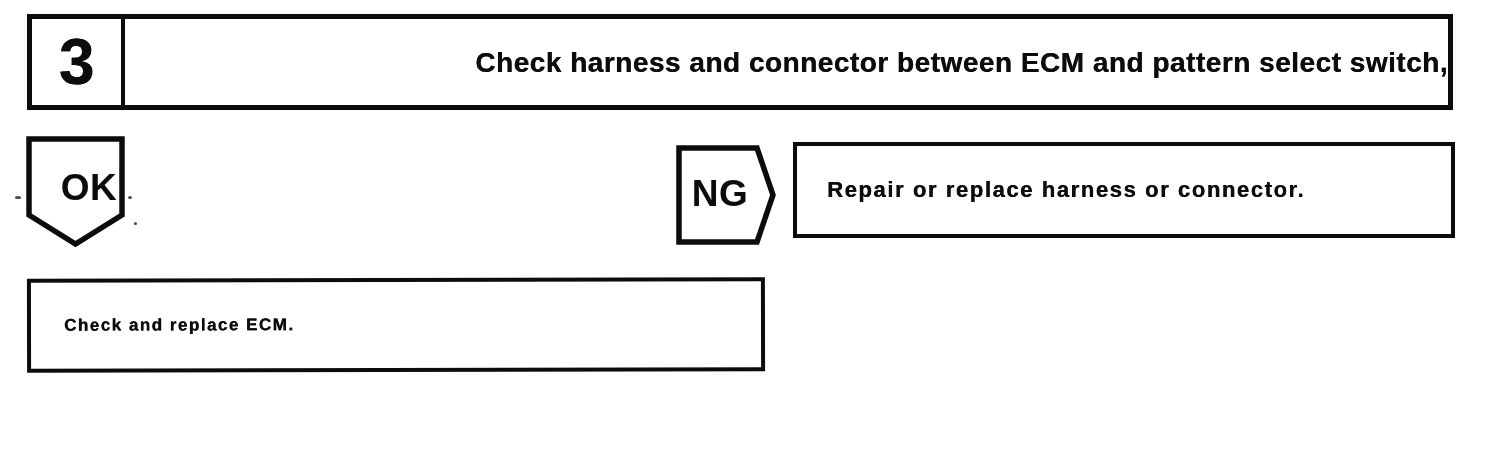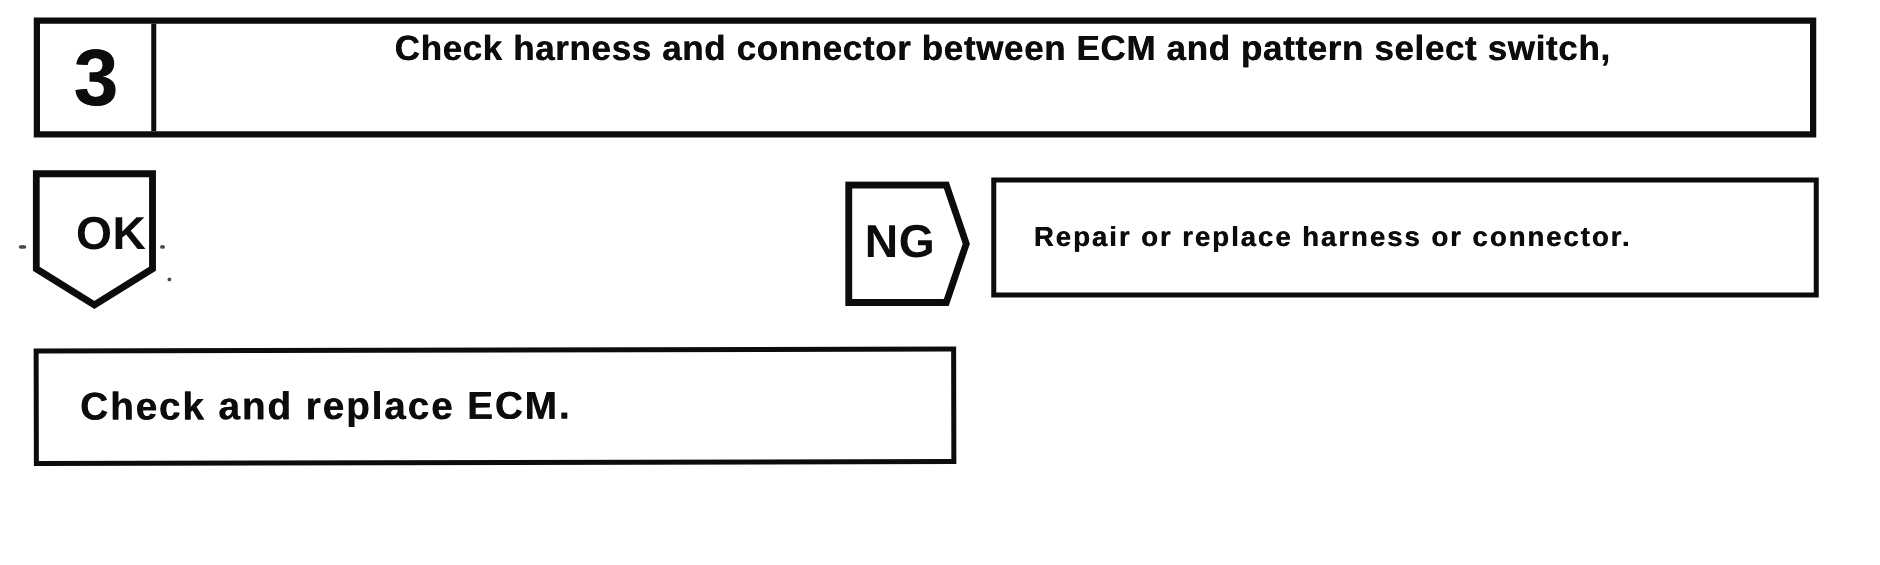--- a/index.html
+++ b/index.html
@@ -31,21 +31,21 @@
   }
   .step-number {
     font-size: 64px;
     font-weight: 700;
     line-height: 1;
     text-shadow: 0.5px 0 var(--ink, #0c0c0c);
   }
   .step-text {
     flex: 1;
     padding-left: 31px;
-    display: flex; justify-content: center; text-align: right;
+    display: flex; flex-direction: column; justify-content: center; text-align: right;
   }
   .step-line {
     font-size: 28px;
     font-weight: 700;
     line-height: 39px;
     letter-spacing: 0.5px;
     white-space: nowrap;
     text-shadow: 0.4px 0 var(--ink, #0c0c0c);
   }
 
@@ -78,21 +78,21 @@
     background: var(--paper, #ffffff);
   }
   .result-text {
     font-weight: 700;
     text-shadow: 0.4px 0 var(--ink, #0c0c0c);
     white-space: nowrap;
   }
   .ng-result { left: 793px; top: 142px; width: 662px; height: 96px; padding-left: 30px; }
   .ng-result .result-text { font-size: 22px; letter-spacing: 1.6px; }
   .ok-result { left: 27px; top: 278px; width: 738px; height: 94px; padding-left: 33px; transform: rotate(-0.12deg); }
-  .ok-result .result-text { font-size: 31px; letter-spacing: 1.5px; text-align: center; }
+  .ok-result .result-text { font-size: 17px; letter-spacing: 1.5px; text-align: center; }
 
   
   .noise {
     position: absolute;
     background: var(--ink, #0c0c0c);
     border-radius: 50%;
     opacity: 0.75;
   }
 </style>
 </head>

